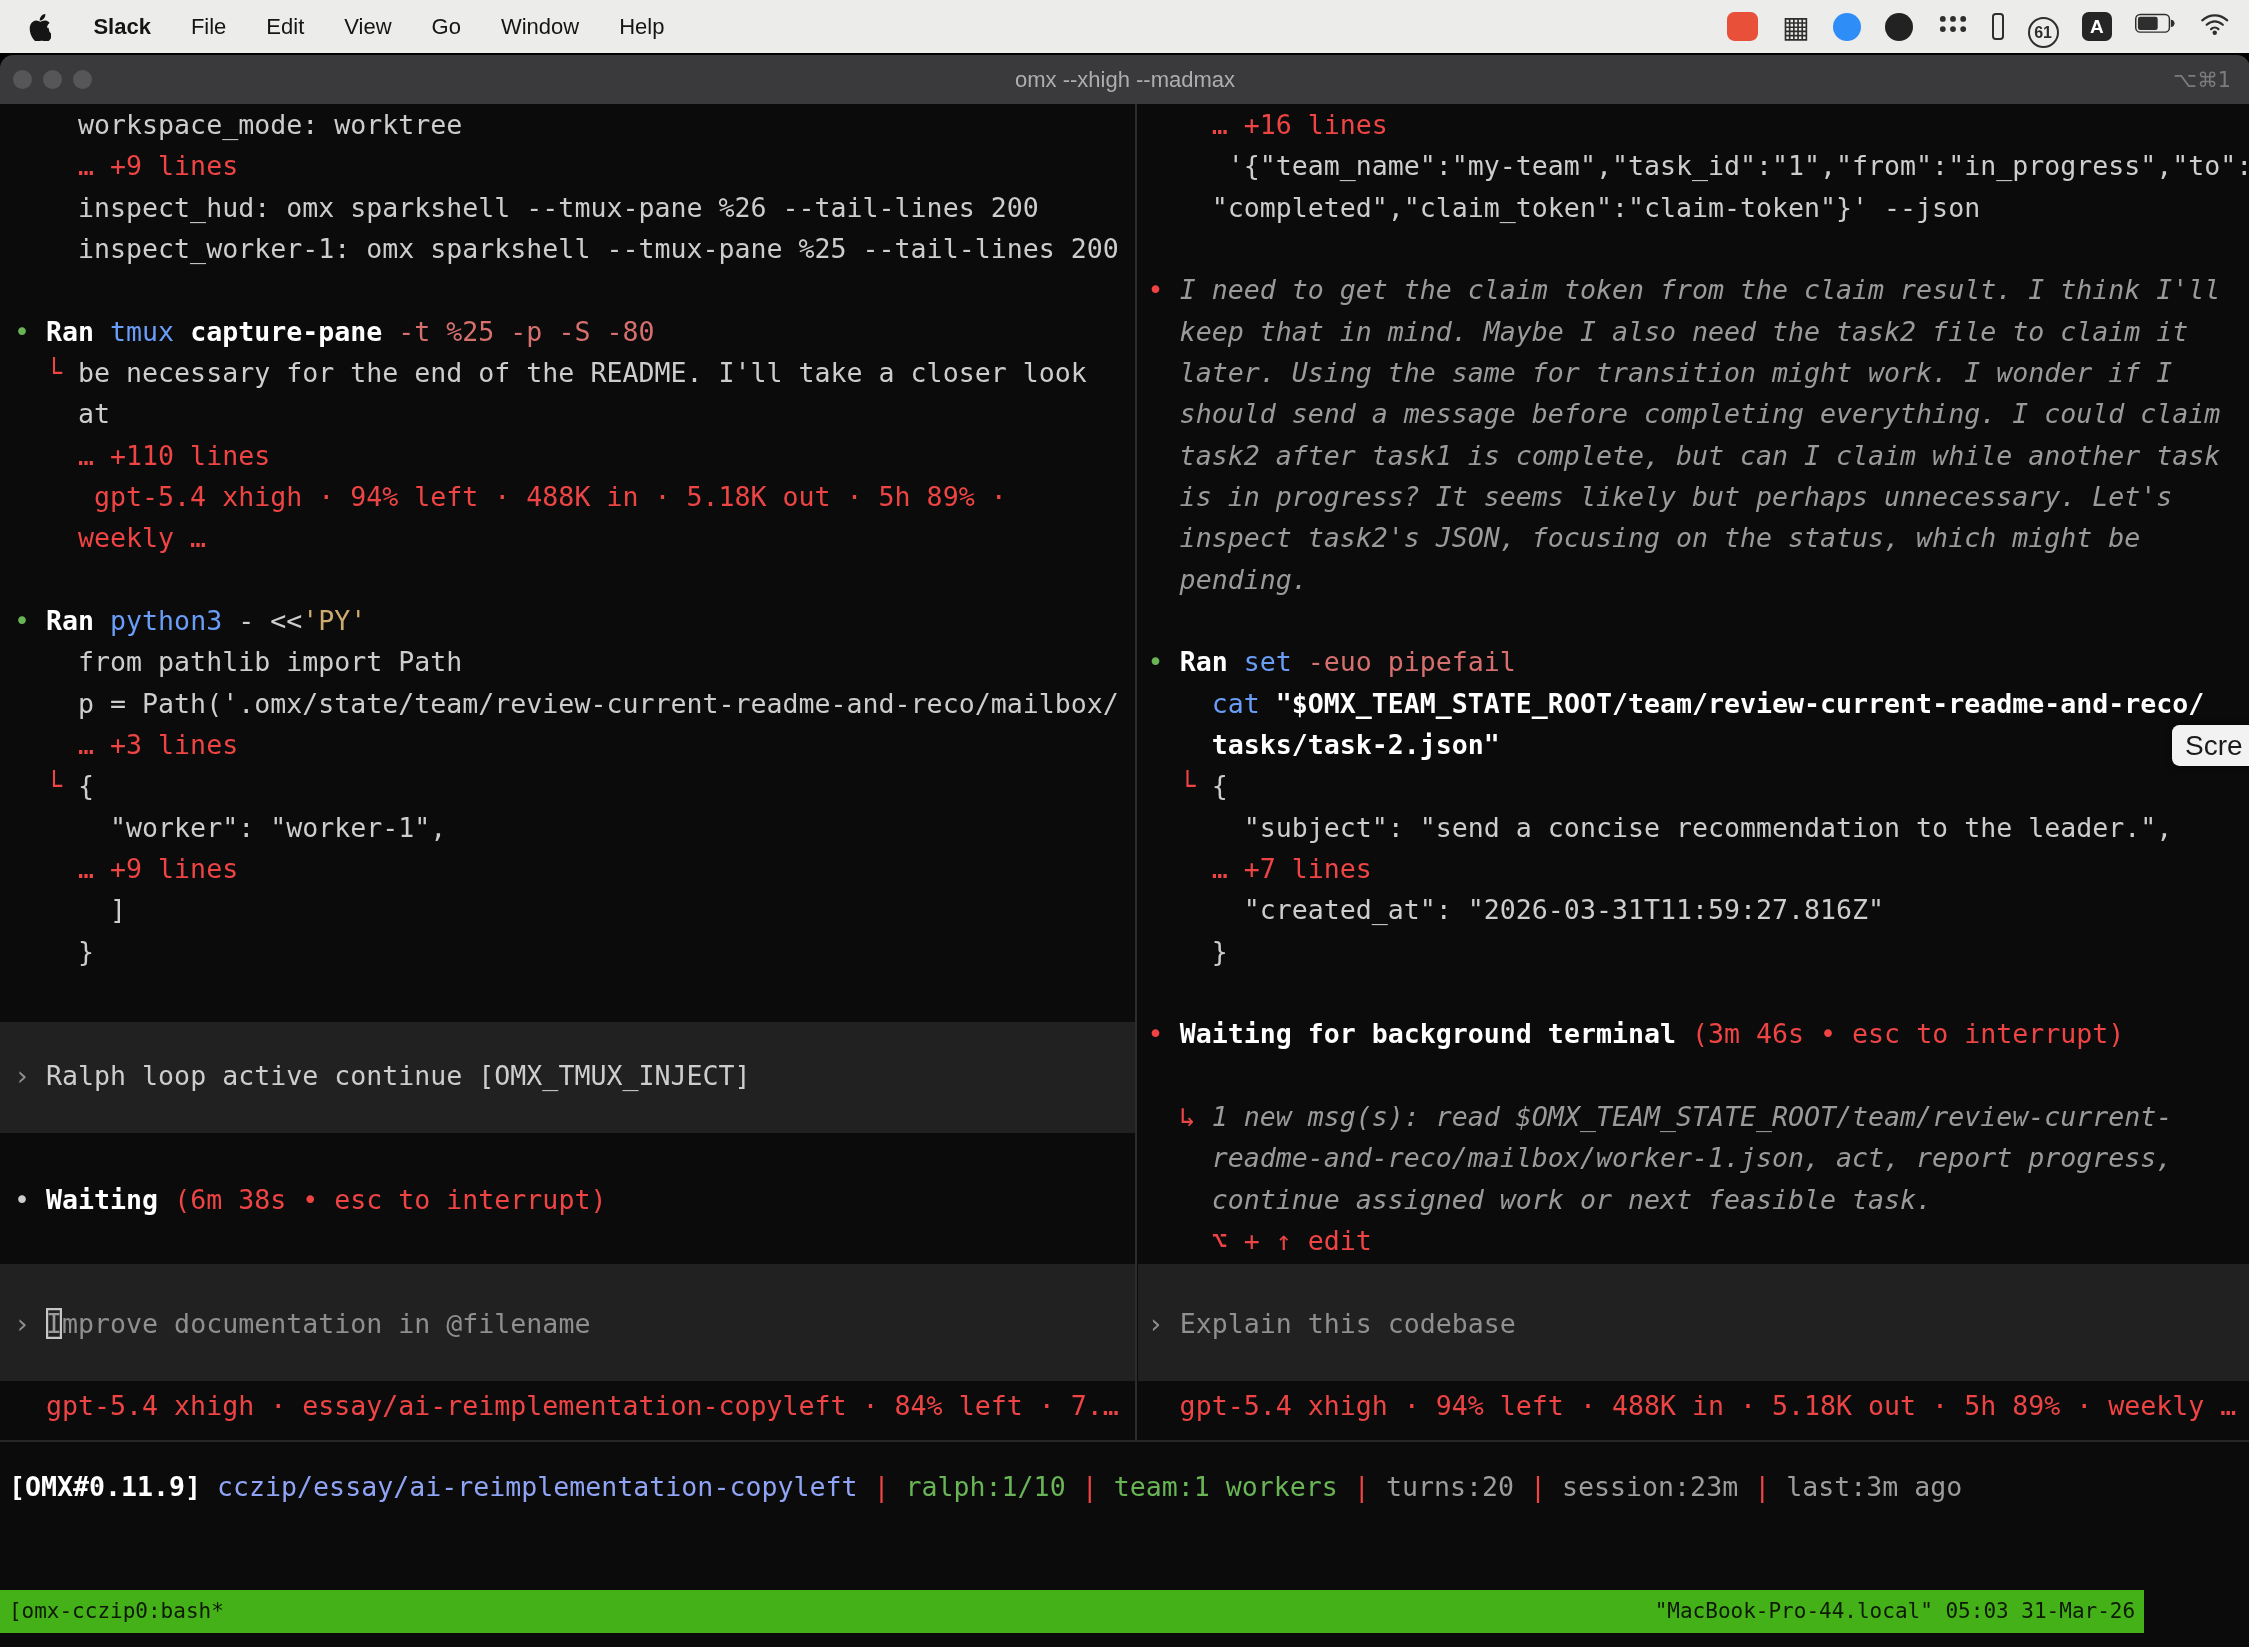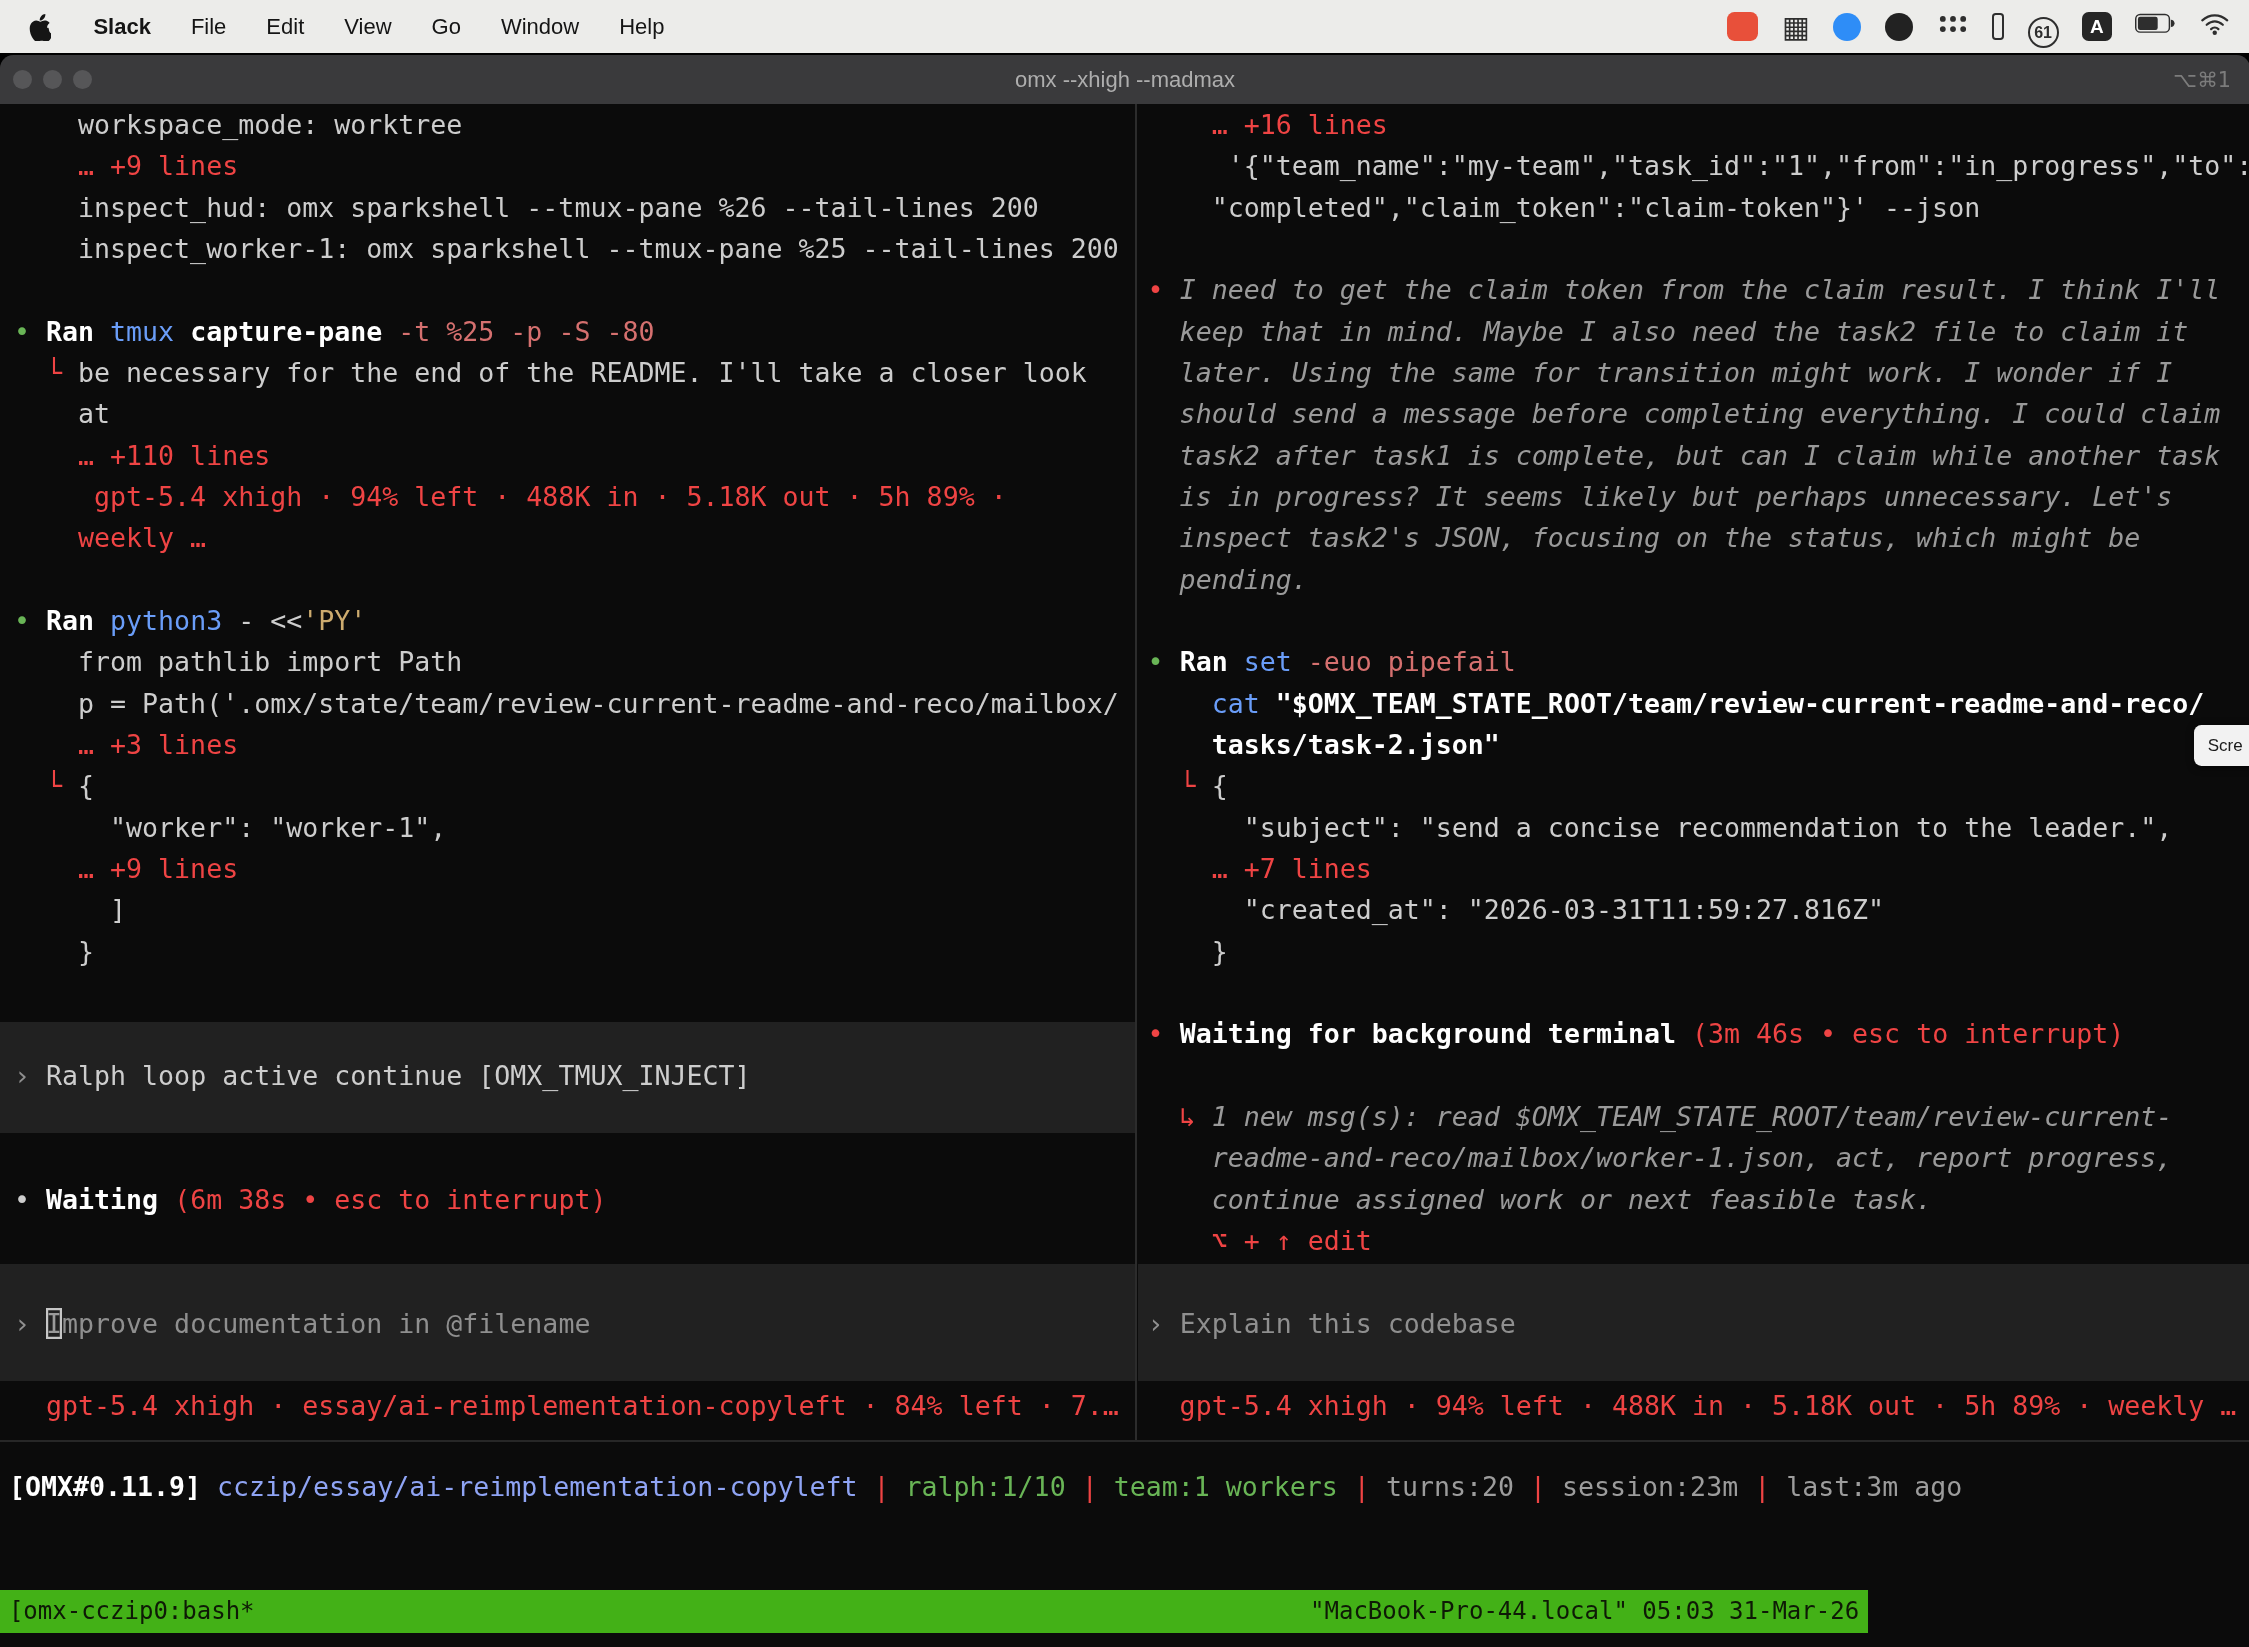--- a/index.html
+++ b/index.html
@@ -58,27 +58,27 @@
   .c-yel{color:#cdab6e}
   .c-grn{color:#69b556}
   .c-it{color:#9a9a9a;font-style:italic}
   .c-chev{color:#8f8f8f}
   .c-ph{color:#8f8f8f}
   .c-cur{color:#9a9a9a;box-shadow:inset 0 0 0 2.2px #c6c6c6;}
   .c-path{color:#8fa4f4}
   
   .omxbar{position:absolute;top:1411px;left:8.9px;height:41px;font-size:26.6px;line-height:41px;white-space:pre;}
   
-  .tmuxbar{position:absolute;top:1535px;left:0;width:1868px;height:43px;background:#43b117;
-    color:#0e1a06;font-size:24px;line-height:43px;display:flex;justify-content:space-between;
+  .tmuxbar{position:absolute;top:1535px;left:0;width:2144px;height:43px;background:#43b117;
+    color:#0e1a06;font-size:21px;line-height:43px;display:flex;justify-content:space-between;
     padding:0 8.9px;box-sizing:border-box;white-space:pre;}
   
   .tooltip{position:absolute;top:670px;right:0;height:41px;background:#f2f2f2;color:#1a1a1a;
     border-radius:7.4px 0 0 7.4px;display:flex;align-items:center;padding:0 7.4px 0 13.3px;
-    font-family:"Liberation Sans",sans-serif;font-size:17px;z-index:5;box-shadow:0 1.5px 7.4px rgba(0,0,0,.5);}
+    font-family:"Liberation Sans",sans-serif;font-size:28px;z-index:5;box-shadow:0 1.5px 7.4px rgba(0,0,0,.5);}
 </style>
 </head>
 <body>
 
 <div class="menubar">
   <div class="menubar-left">
     <span class="apple">
       <svg viewBox="0 0 17 21" width="22" height="28">
           <path fill="#151515" d="M13.9 11.1c0-2.4 2-3.6 2.1-3.7-1.1-1.7-2.9-1.9-3.5-1.9-1.5-.2-2.9.9-3.7.9-.8 0-1.9-.9-3.2-.9C4 5.5 2.4 6.5 1.5 8c-2 3.4-.5 8.4 1.4 11.2.9 1.3 2 2.8 3.4 2.8 1.4-.1 1.9-.9 3.6-.9s2.1.9 3.6.9c1.5 0 2.4-1.4 3.3-2.7 1.1-1.5 1.5-3 1.5-3.1-.1 0-2.9-1.1-3-4.4l-.4-.7zM11.5 3.9c.8-.9 1.3-2.2 1.1-3.5-1.1 0-2.4.7-3.2 1.7-.7.8-1.3 2.1-1.1 3.4 1.2.1 2.4-.7 3.2-1.6z"></path>
         </svg>

